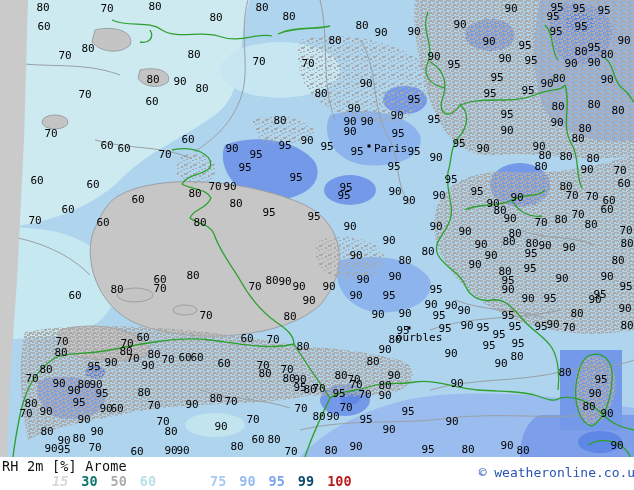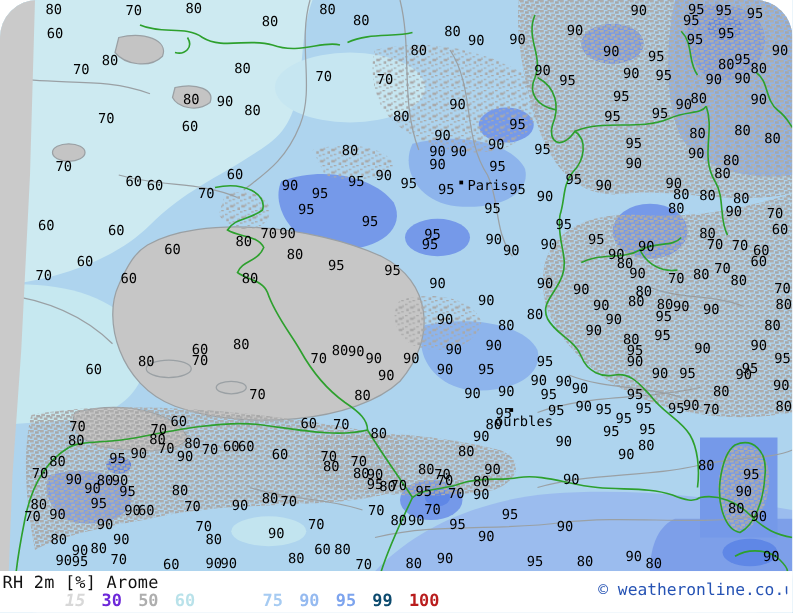--- a/index.html
+++ b/index.html
@@ -1,17 +1,17 @@
 <!DOCTYPE html>
 <html><head>
 <meta charset="utf-8">
 <style>
   html,body{margin:0;padding:0;background:#fff;}
   .screen{position:relative;width:634px;height:490px;overflow:hidden;background:#fff;
-          font-family:"DejaVu Sans Mono","Liberation Mono",monospace;border-radius:30px;}
+          font-family:"DejaVu Sans Mono","Liberation Mono",monospace;}
   .map-wrap{position:absolute;top:0;left:0;width:634px;height:457px;}
   svg text.rh{font-family:"DejaVu Sans Mono","Liberation Mono",monospace;font-size:11px;fill:#000;text-anchor:middle;}
   svg text.city{font-family:"DejaVu Sans Mono","Liberation Mono",monospace;font-size:11px;fill:#000;text-anchor:start;}
   .footer{position:absolute;left:0;top:457px;width:618px;height:33px;background:#ffffff;padding-left:28px;}
   .footer-row1{position:absolute;top:0;left:0;width:100%;display:flex;justify-content:space-between;
                font-size:13.5px;color:#111;padding:1px 2px 0 2px;box-sizing:border-box;letter-spacing:0.2px;}
   .legend{position:absolute;top:16px;left:52px;display:flex;gap:13px;font-size:13.5px;font-weight:bold;}
   .copyright{position:absolute;top:8px;right:3px;font-size:13px;color:#2653b4;}
 </style>
 </head>
@@ -436,21 +436,21 @@
         </g>
     </svg>
   </div>
 
   <div class="footer">
     <div class="footer-row1">
       <span>RH 2m [%] Arome</span>
     </div>
     <div class="legend" id="legend">
         <span style="color: rgb(216, 216, 216); font-style: italic;">15</span>
-        <span style="color: #6d28d9;">30</span>
+        <span style="color: #0f766e;">30</span>
         <span style="color: rgb(174, 174, 174);">50</span>
         <span style="color: rgb(185, 226, 234);">60</span>
         <span style="color: rgb(166, 203, 242); margin-left: 41px;">75</span>
         <span style="color: rgb(149, 186, 240);">90</span>
         <span style="color: rgb(125, 164, 238);">95</span>
         <span style="color: #0c4a6e;">99</span>
         <span style="color: #b91c1c;">100</span>
       </div>
     <div class="copyright">© weatheronline.co.uk</div>
   </div>

